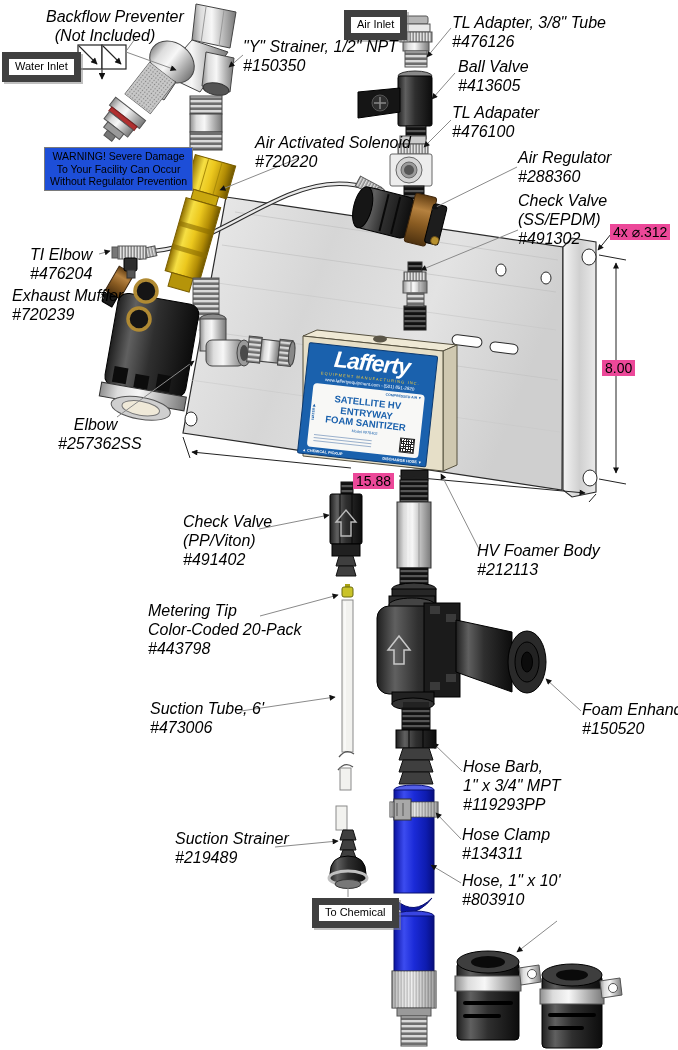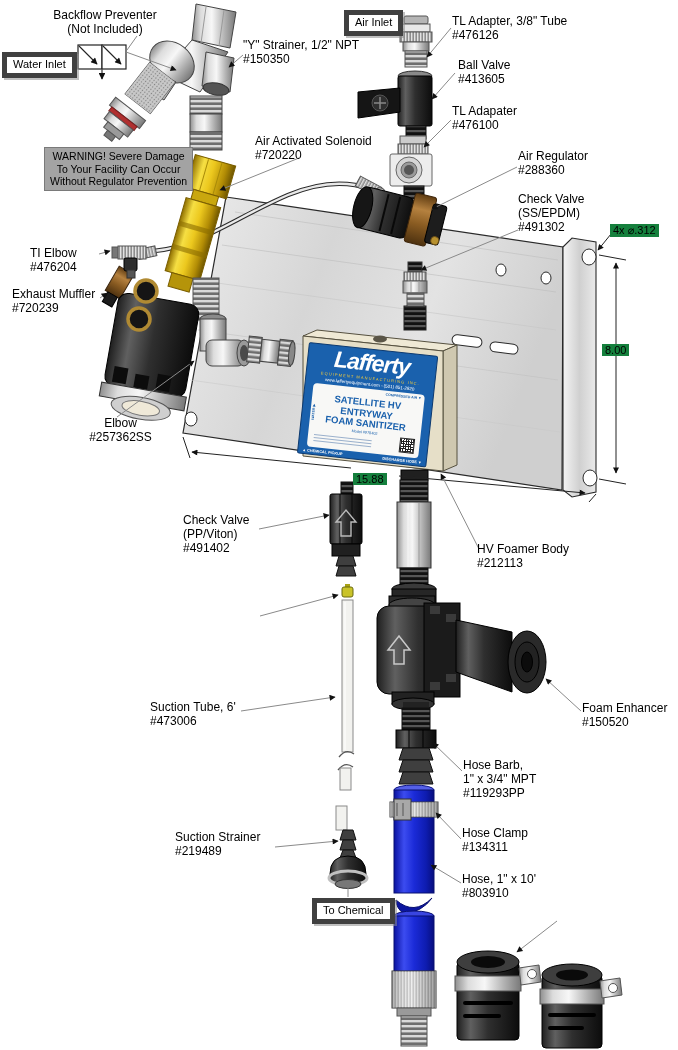--- a/index.html
+++ b/index.html
@@ -1,26 +1,26 @@
 <!DOCTYPE html>
 <html><head>
 <meta charset="utf-8">
 <style>
   html,body{margin:0;padding:0;background:#fff;}
   #stage{position:relative;width:678px;height:1050px;background:#fff;overflow:hidden;
          font-family:"Liberation Sans",sans-serif;}
   #stage svg{position:absolute;left:0;top:0;}
-  .callout{position:absolute;font-size:12px;line-height:1.18;color:#000;white-space:nowrap;}
+  .callout{position:absolute;font-size:16px;line-height:1.18;color:#000;white-space:nowrap;font-style:italic;}
   .ra{text-align:left;}
   .ca{text-align:center;}
   .boxed{position:absolute;font-size:11px;line-height:1.15;color:#000;background:#fff;
-         border:5px solid #404040;padding:1px 6px 2px;box-shadow:2px 2px 0 rgba(140,140,140,.55);white-space:nowrap;}
-  .warnbox{position:absolute;font-size:10.5px;line-height:1.2;color:#000;background:#a3a3a3;
+         border:7px solid #404040;padding:1px 6px 2px;box-shadow:2px 2px 0 rgba(140,140,140,.55);white-space:nowrap;}
+  .warnbox{position:absolute;font-size:10.5px;line-height:1.2;color:#000;background:#1d4ed8;
          border:1px solid #7a7a7a;padding:2px 5px;text-align:center;white-space:nowrap;}
-  .dim{position:absolute;font-size:11px;color:#000;background:#15803d;padding:0 3px;white-space:nowrap;}
+  .dim{position:absolute;font-size:14px;color:#000;background:#ec4899;padding:0 3px;white-space:nowrap;}
   
   .prodbox{position:absolute;left:309px;top:342px;width:128px;height:110px;background:#1a61ad;
            border:1px solid #0d3a70;border-radius:2px;transform:rotate(6.2deg);transform-origin:0 0;
            display:flex;flex-direction:column;align-items:center;color:#fff;}
   .brand{font-size:23px;font-weight:bold;font-style:italic;line-height:1;margin-top:2px;letter-spacing:-1px;}
   .brandsub{font-size:4px;color:#f0c93c;letter-spacing:1.1px;margin-top:1px;}
   .contact{font-size:4.5px;margin:1px 0 2px;}
   .inner{position:relative;width:112px;height:64px;background:#f8f8f6;border-radius:4px;color:#1a61ad;
          text-align:center;padding-top:9px;box-sizing:border-box;}
   .ca-tag{position:absolute;top:2px;right:3px;font-size:3.5px;font-weight:bold;}
@@ -469,34 +469,39 @@
 </div>
 <div class="dim" style="left:610px;top:224px">4x ⌀.312</div>
 <div class="callout ra" style="left:30px;top:246px;width:68px">
   <div>TI Elbow</div>
   <div>#476204</div>
 </div>
 <div class="callout ra" style="left:12px;top:287px;width:86px">
   <div>Exhaust Muffler</div>
   <div>#720239</div>
 </div>
-<div class="dim" style="left:602px;top:344px">8.00</div>
-<div class="callout ca" style="left:83px;top:416px;width:75px">
+<div class="dim" style="left:602px;top:360px">8.00</div>
+<div class="callout ca" style="left:58px;top:416px;width:75px">
   <div>Elbow</div>
   <div>#257362SS</div>
 </div>
 <div class="dim" style="left:353px;top:473px">15.88</div>
 <div class="callout ra" style="left:183px;top:513px;width:75px">
   <div>Check Valve</div>
   <div>(PP/Viton)</div>
   <div>#491402</div>
 </div>
 <div class="callout" style="left:477px;top:542px">
   <div>HV Foamer Body</div>
   <div>#212113</div>
+</div>
+<div class="callout ra" style="left:148px;top:602px;width:110px">
+  <div>Metering Tip</div>
+  <div>Color-Coded 20-Pack</div>
+  <div>#443798</div>
 </div>
 <div class="callout ra" style="left:150px;top:700px;width:88px">
   <div>Suction Tube, 6'</div>
   <div>#473006</div>
 </div>
 <div class="callout" style="left:582px;top:701px">
   <div>Foam Enhancer</div>
   <div>#150520</div>
 </div>
 <div class="callout" style="left:463px;top:758px">

